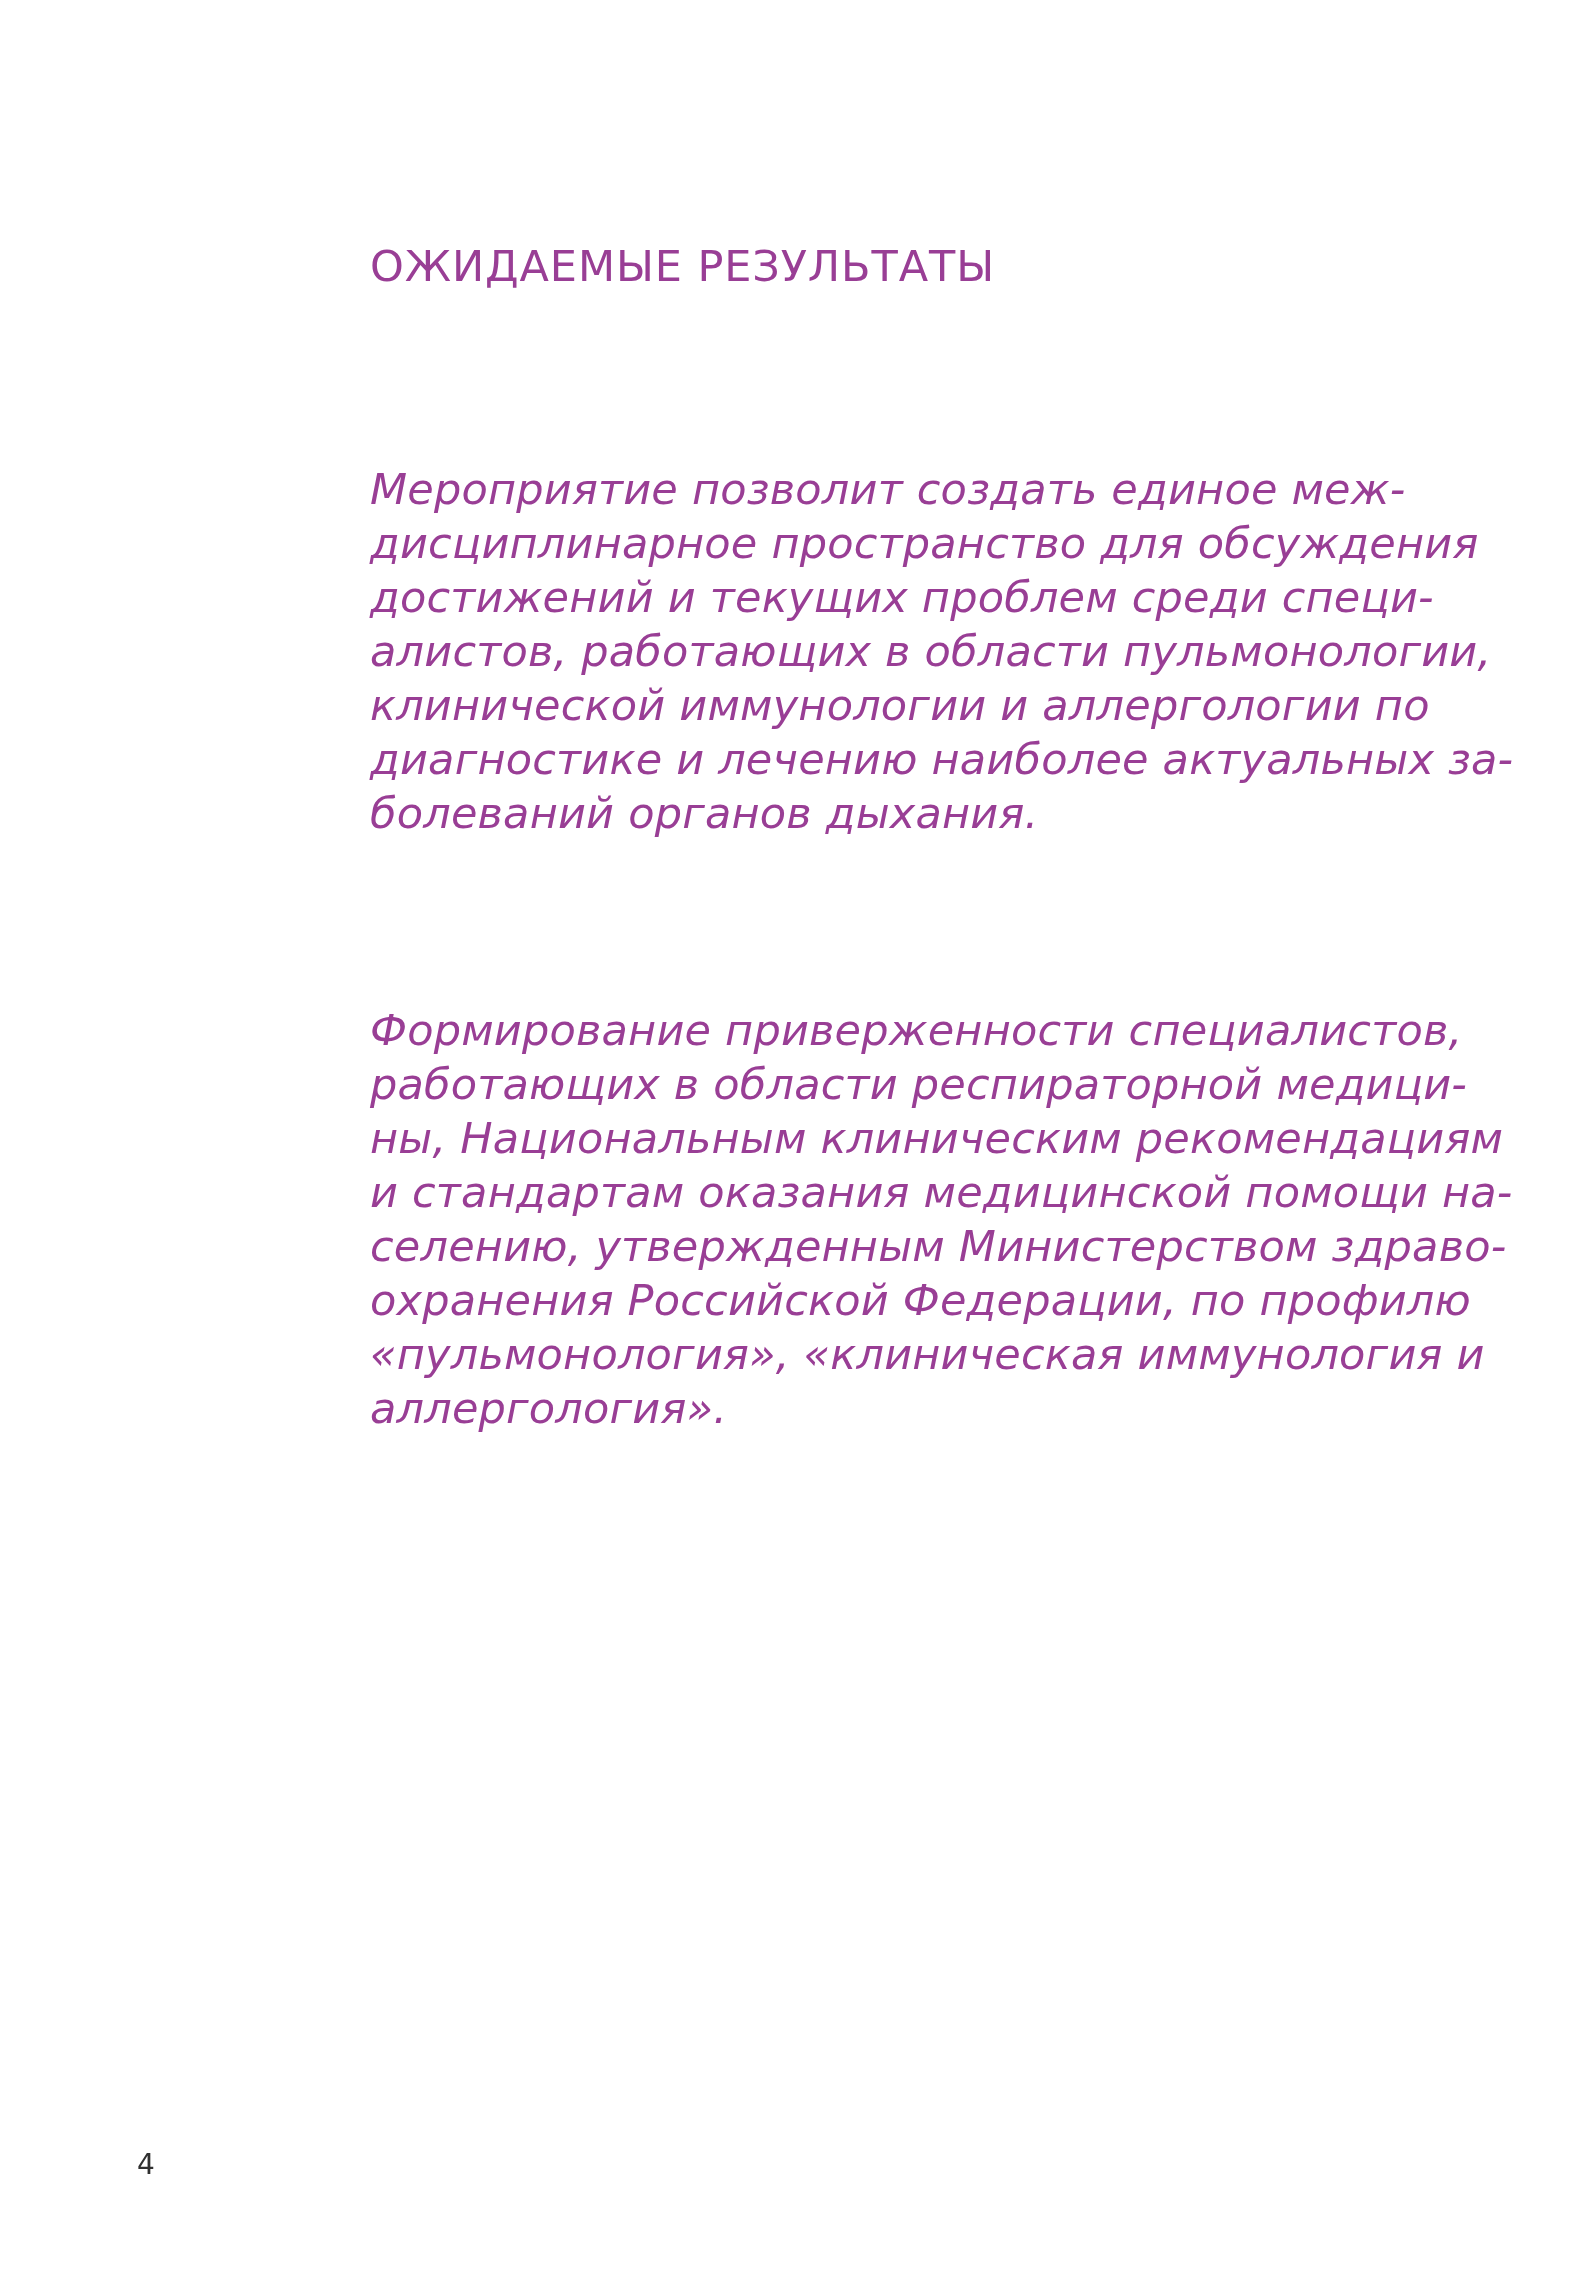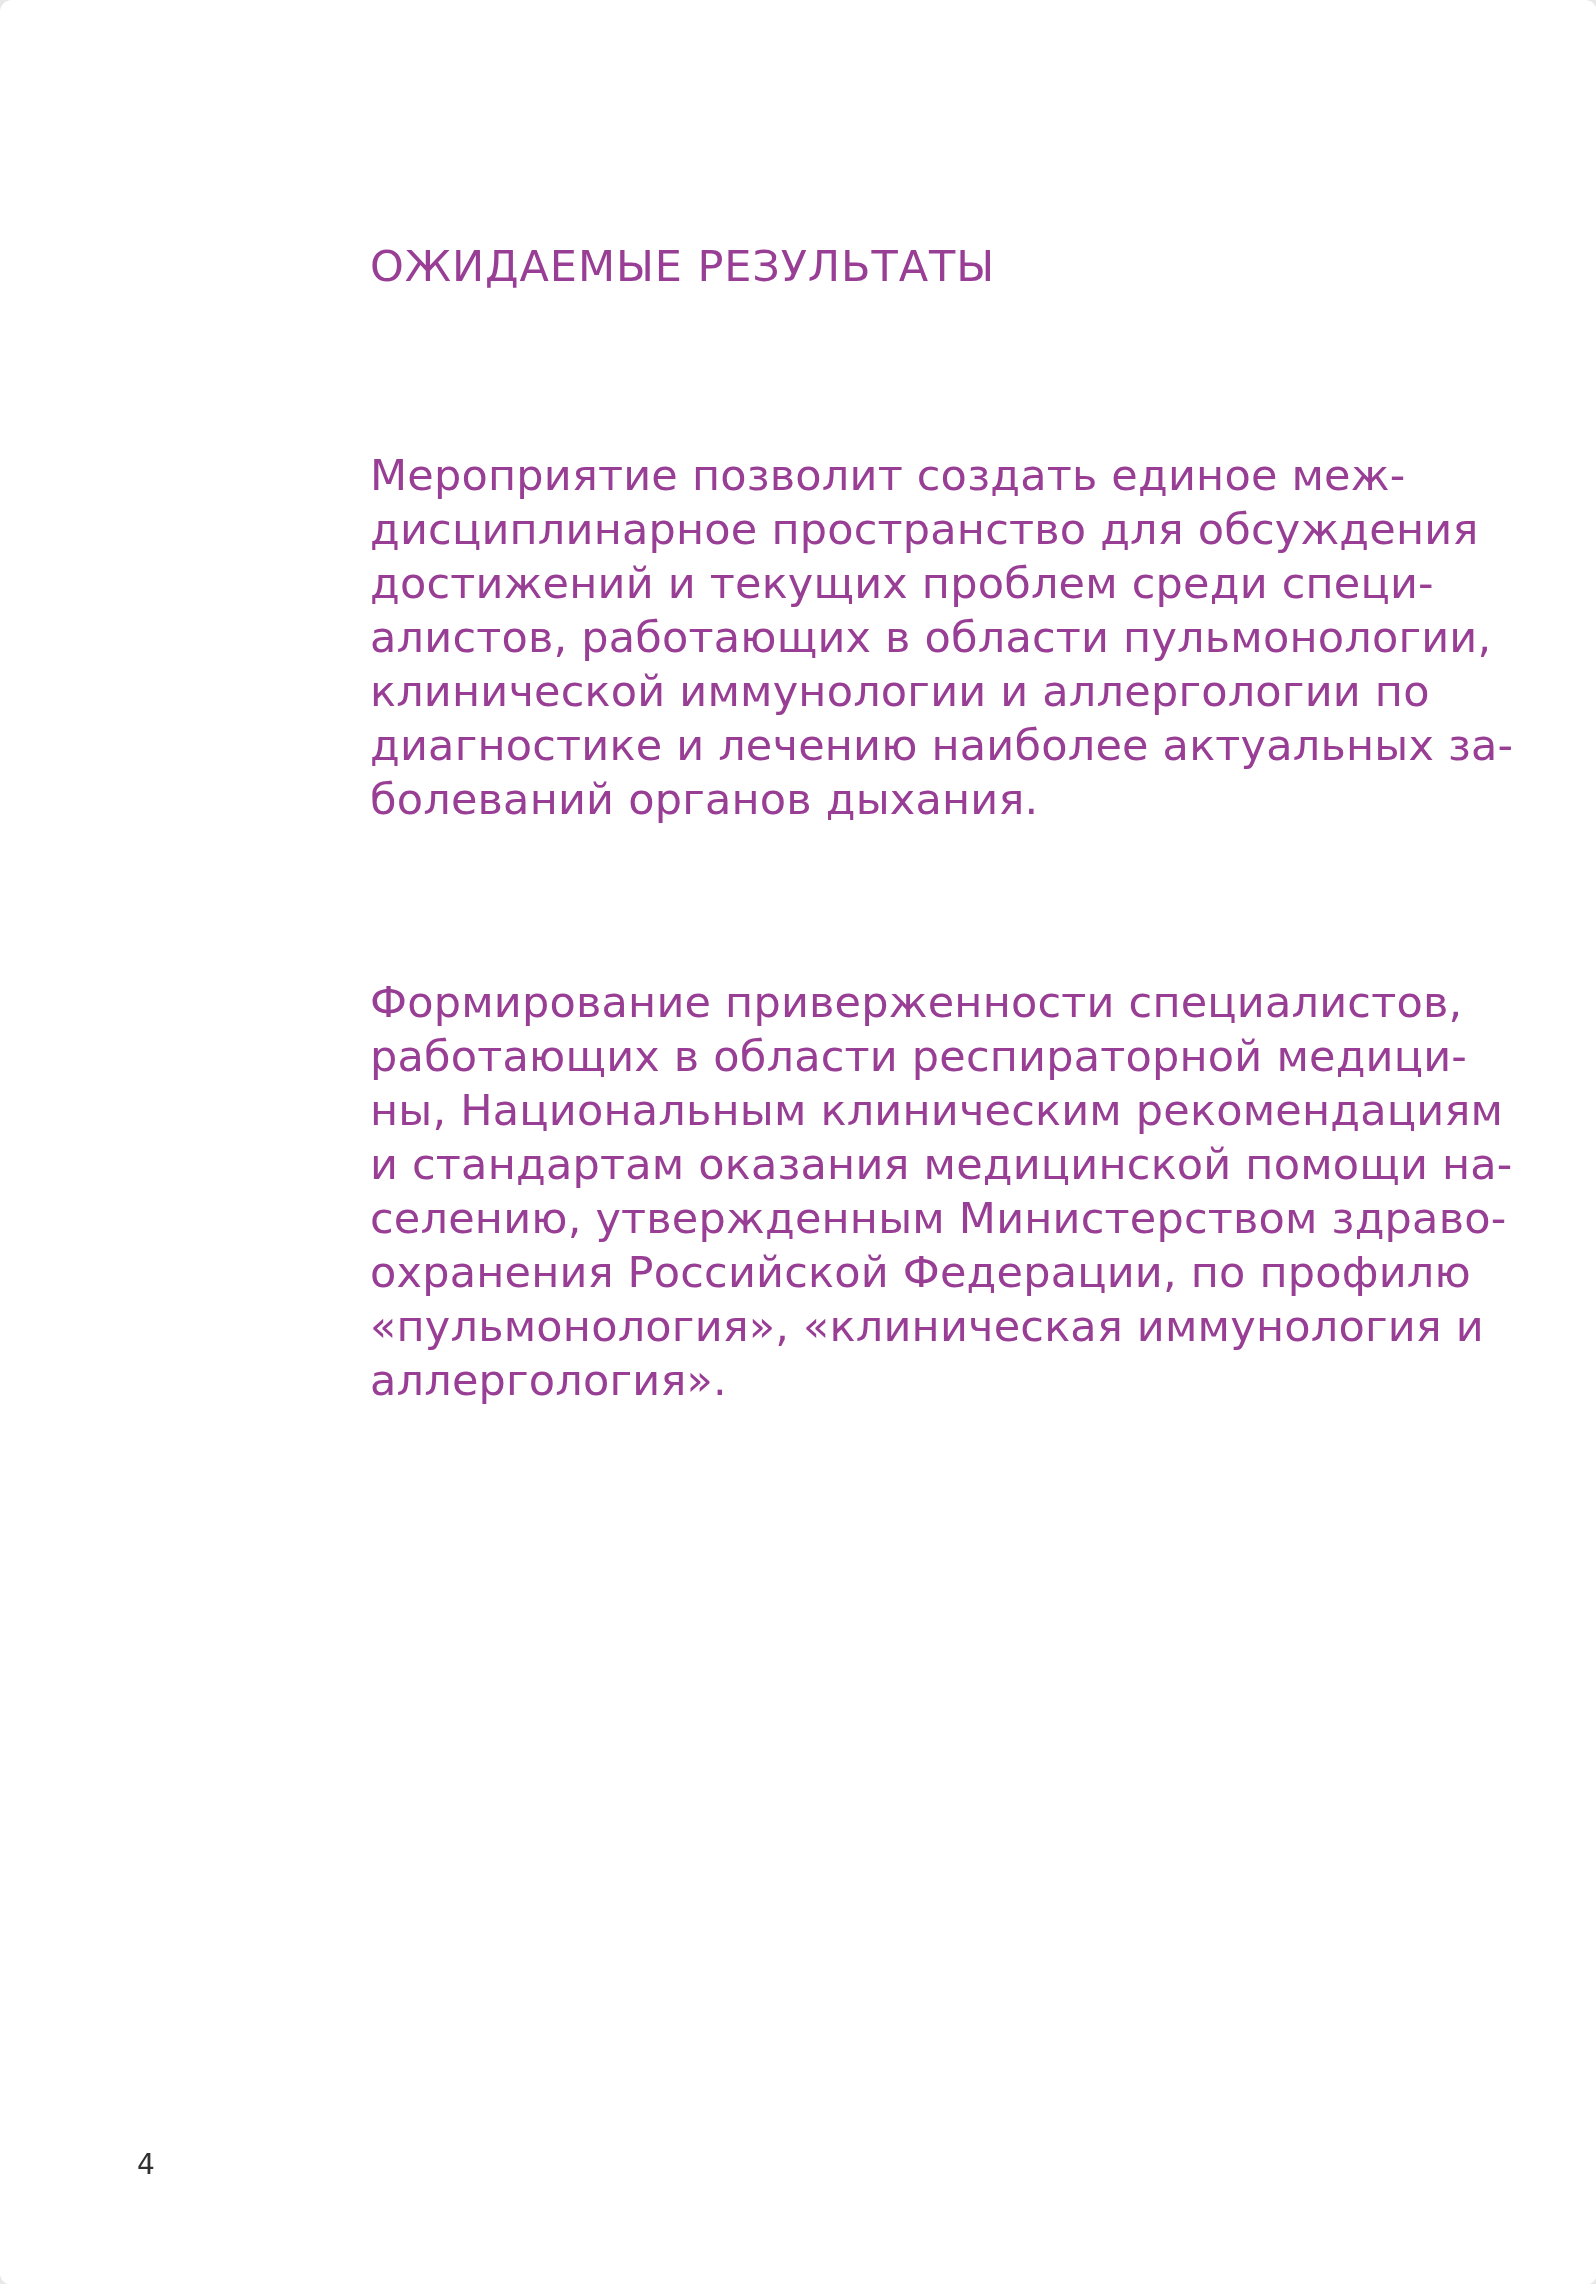--- a/index.html
+++ b/index.html
@@ -7,43 +7,43 @@
     padding: 0;
     background: #e8e8e8;
   }
   .page {
     position: relative;
     width: 1597px;
     height: 2285px;
     background: #ffffff;
     overflow: hidden;
     font-family: "DejaVu Sans", "Liberation Sans", sans-serif;
-    border-radius: 12px;
   }
   .content {
     position: absolute;
     left: 370px;
     top: 131px;
     width: 1191px;
     color: #993e95;
     font-size: 43px;
     line-height: 54px;
     white-space: pre;
   }
   .doc-title {
     margin: 0 0 47px 0;
     font-size: 43px;
     line-height: 54px;
     font-weight: normal;
     letter-spacing: 0.9px;
     color: #993e95;
   }
   .para {
-    margin: 0 0 41px 0;
+    margin: 14px 0 41px 0;
     letter-spacing: 0.2px;
+    font-style: italic;
   }
   .para:last-child {
     margin-bottom: 0;
   }
   .page-number {
     position: absolute;
     left: 137px;
     top: 2151px;
     font-size: 28px;
     line-height: 28px;

